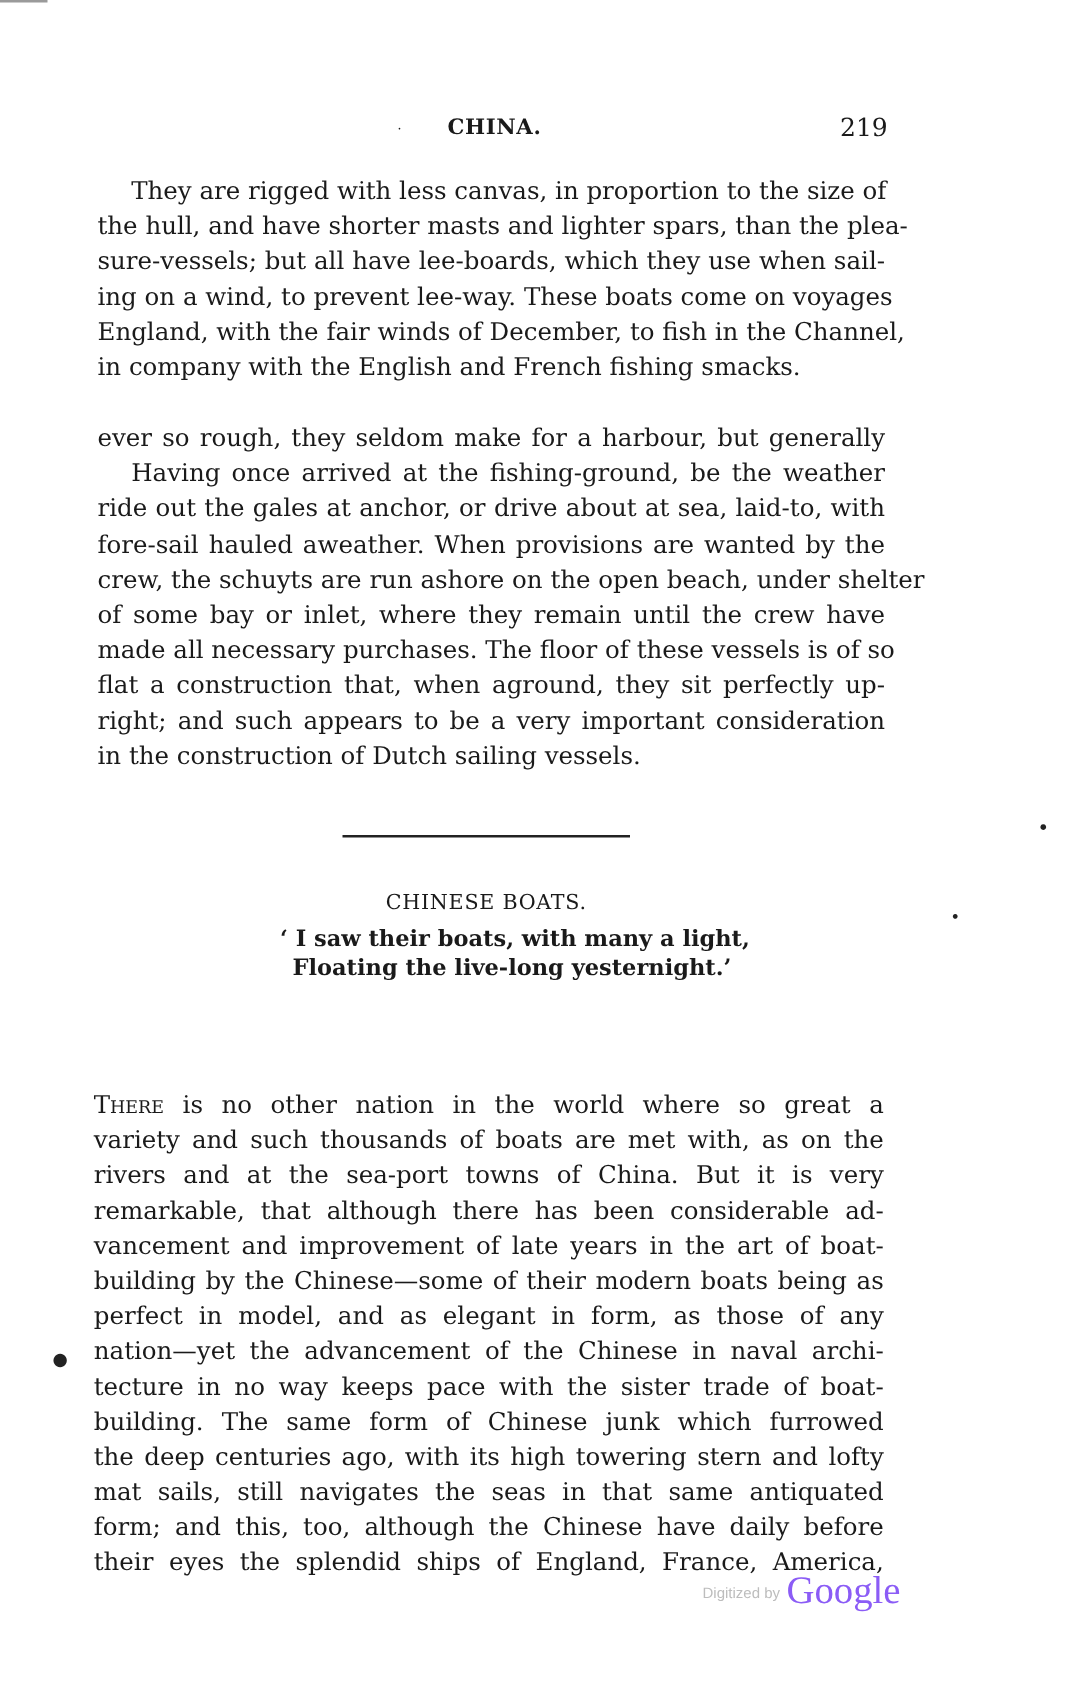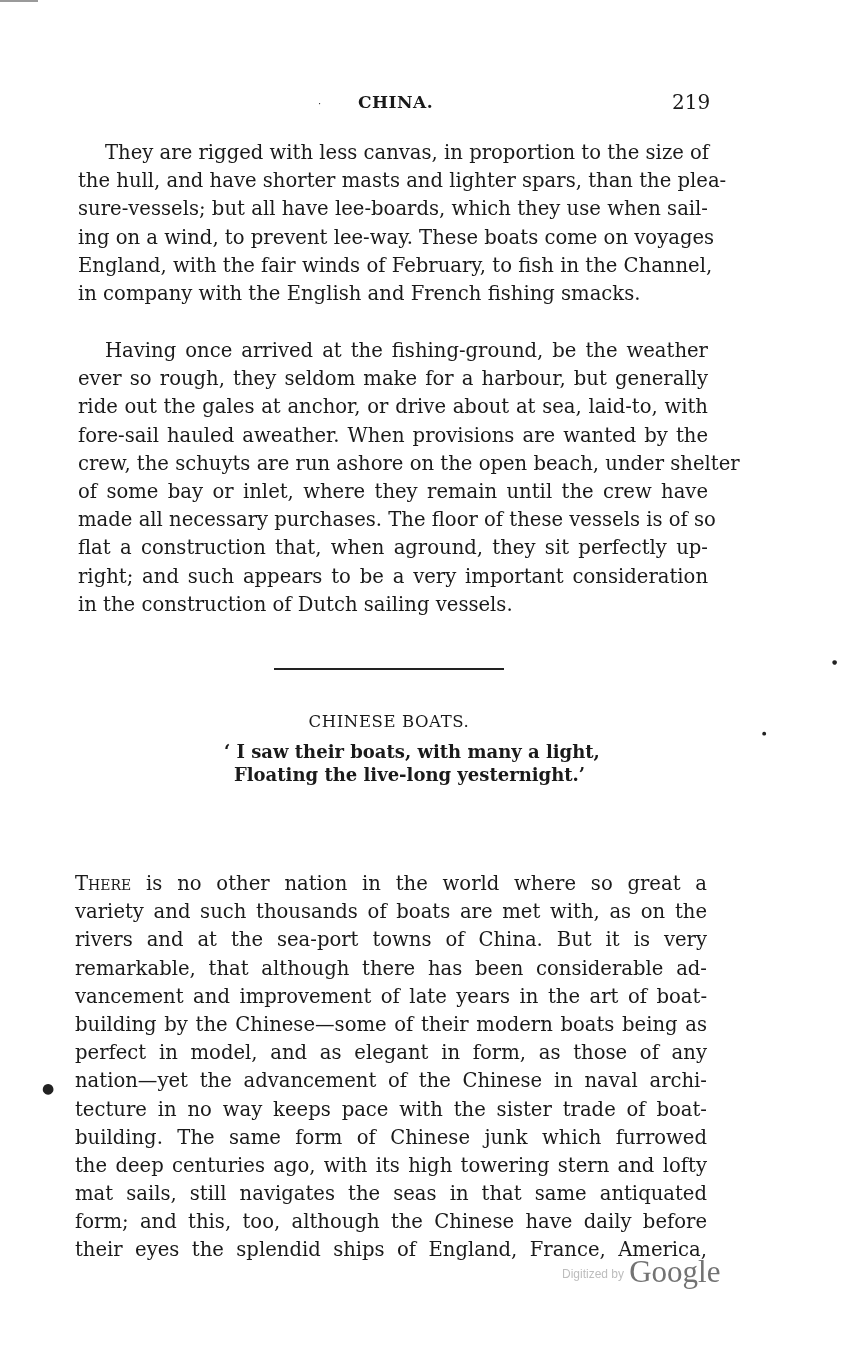--- a/index.html
+++ b/index.html
@@ -19,45 +19,45 @@
   .rule { position: absolute; left: 274px; top: 668px; width: 230px; height: 1.5px; background: #222; }
   .section-title { position: absolute; left: 0; top: 712px; width: 778px; text-align: center; font-size: 16.5px; letter-spacing: 0.6px; }
   .epigraph { position: absolute; left: 224px; top: 740px; font-size: 18px; line-height: 23px; font-weight: bold; }
   .epigraph span { display: block; white-space: nowrap; }
   .epigraph .l2 { padding-left: 10px; }
   #para3 { top: 870px; left: 75px; width: 632px; }
   .smallcaps { font-variant: small-caps; }
   .stray-dot { position: absolute; font-size: 14px; color: #222; }
   .watermark { position: absolute; left: 562px; top: 1254px; color: #bdbdbd; white-space: nowrap; }
   .wm-small { font-family: "Liberation Sans", sans-serif; font-size: 12px; vertical-align: 4px; }
-  .wm-logo { font-family: "Liberation Serif", serif; font-size: 31px; color: #737373; }
+  .wm-logo { font-family: "Liberation Serif", serif; font-size: 31px; color: #8b5cf6; }
 </style>
 </head>
 <body>
 
 <div class="corner-mark"></div>
 
 <div class="running-head">
   <span class="rh-dot">·</span>
   <span class="rh-title">CHINA.</span>
   <span class="rh-page">219</span>
 </div>
 
 <div class="text-block" id="para1">
   <span class="line indent">They are rigged with less canvas, in proportion to the size of</span>
   <span class="line">the hull, and have shorter masts and lighter spars, than the plea-</span>
   <span class="line">sure-vessels; but all have lee-boards, which they use when sail-</span>
   <span class="line">ing on a wind, to prevent lee-way. These boats come on voyages</span>
-  <span class="line">England, with the fair winds of February, to fish in the Channel,</span>
+  <span class="line">England, with the fair winds of December, to fish in the Channel,</span>
   <span class="line last">in company with the English and French fishing smacks.</span>
 </div>
 
 <div class="text-block" id="para2">
+  <span class="line">ever so rough, they seldom make for a harbour, but generally</span>
   <span class="line indent">Having once arrived at the fishing-ground, be the weather</span>
-  <span class="line">ever so rough, they seldom make for a harbour, but generally</span>
   <span class="line">ride out the gales at anchor, or drive about at sea, laid-to, with</span>
   <span class="line">fore-sail hauled aweather. When provisions are wanted by the</span>
   <span class="line">crew, the schuyts are run ashore on the open beach, under shelter</span>
   <span class="line">of some bay or inlet, where they remain until the crew have</span>
   <span class="line">made all necessary purchases. The floor of these vessels is of so</span>
   <span class="line">flat a construction that, when aground, they sit perfectly up-</span>
   <span class="line">right; and such appears to be a very important consideration</span>
   <span class="line last">in the construction of Dutch sailing vessels.</span>
 </div>
 

